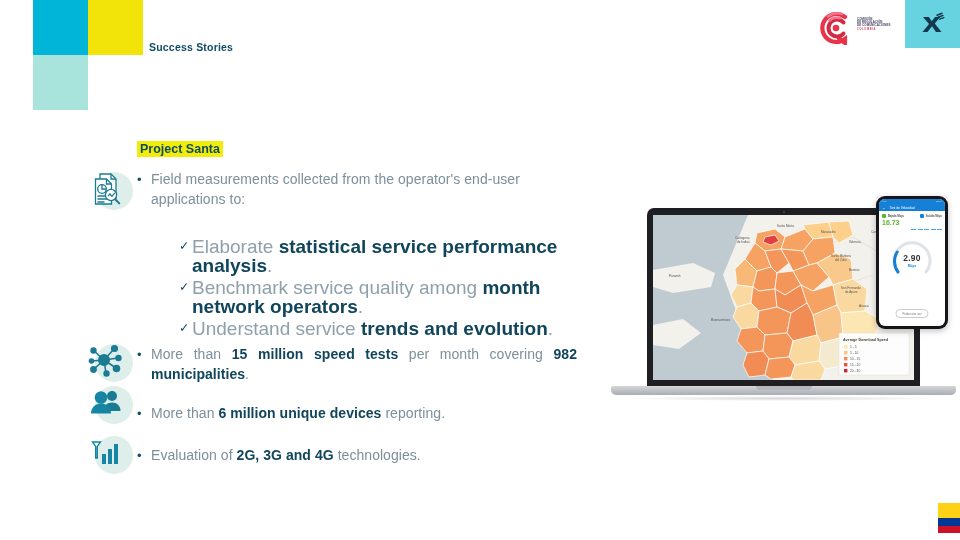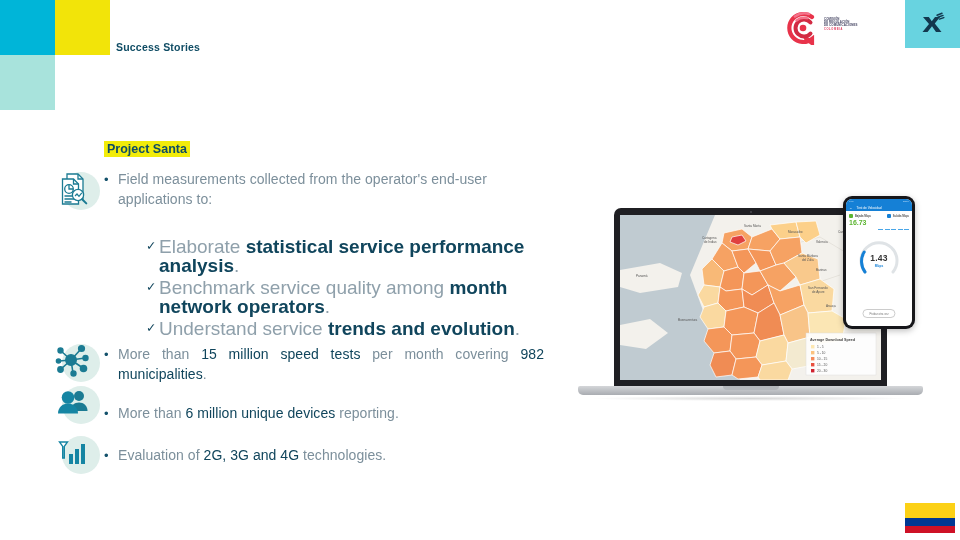--- a/index.html
+++ b/index.html
@@ -3,21 +3,21 @@
 <meta charset="utf-8">
 <style>
   html,body{margin:0;padding:0;}
   body{
     width:960px;height:540px;
     background:#ffffff;
     font-family:"Liberation Sans", sans-serif;
     overflow:hidden;
     position:relative;
   }
-  .slide{position:absolute;inset:0;background:#fff;}
+  .slide{position:absolute;inset:0;background:#fff;margin-left:33px;}
 
   
   .blk{position:absolute;}
   .blk-cyan{left:0;top:0;width:55px;height:55px;background:#00b5d8;}
   .blk-yellow{left:55px;top:0;width:55px;height:55px;background:#f2e409;}
   .blk-teal{left:0;top:55px;width:55px;height:55px;background:#a8e3dc;}
 
   
   .eyebrow{
     position:absolute;left:116px;top:41px;
@@ -67,21 +67,21 @@
   .bullets{position:absolute;left:104px;top:170px;width:440px;}
   .b-row{display:flex;margin-bottom:2px;}
   .b-dot{
     flex:0 0 auto;width:14px;color:#13516b;font-size:13px;line-height:20px;
     text-align:left;
   }
   .b-txt{
     flex:1 1 auto;font-size:14px;line-height:19.5px;color:#7c8f9b;
     letter-spacing:.05px;
   }
-  .b-txt b{color:#10455c;font-weight:normal;}
+  .b-txt b{color:#10455c;font-weight:bold;}
   .b-just{text-align:justify;}
 
   .checks{position:absolute;left:146px;top:237px;width:400px;}
   .c-row{display:flex;margin-bottom:3px;}
   .c-mark{flex:0 0 auto;width:13px;color:#10455c;font-size:12.5px;line-height:19px;}
   .c-txt{flex:1 1 auto;font-size:19px;line-height:19px;color:#8fa0ab;}
   .c-txt b{color:#10455c;font-weight:bold;}
 
   .row-net{position:absolute;left:104px;top:345px;width:440px;}
   .row-ppl{position:absolute;left:104px;top:404px;width:440px;}
@@ -411,21 +411,21 @@
             <i></i>
             <i></i>
             <i></i>
           </div>
 
         <div class="gauge">
           <svg width="42" height="42" viewBox="0 0 42 42">
             <path d="M7 32 A18 18 0 1 1 35 32" fill="none" stroke="#dfe3e6" stroke-width="3" stroke-linecap="round"></path>
             <path d="M7 32 A18 18 0 0 1 6.2 12" fill="none" stroke="#1580d6" stroke-width="3" stroke-linecap="round"></path>
           </svg>
-          <div class="gauge-val">1.43</div>
+          <div class="gauge-val">2.90</div>
           <div class="gauge-unit">Mbps</div>
         </div>
 
         <div class="ph-btn">Probar otra vez</div>
       </div>
     </div>
   </div>
 
   <div class="flag">
     <div class="f-y"></div>

